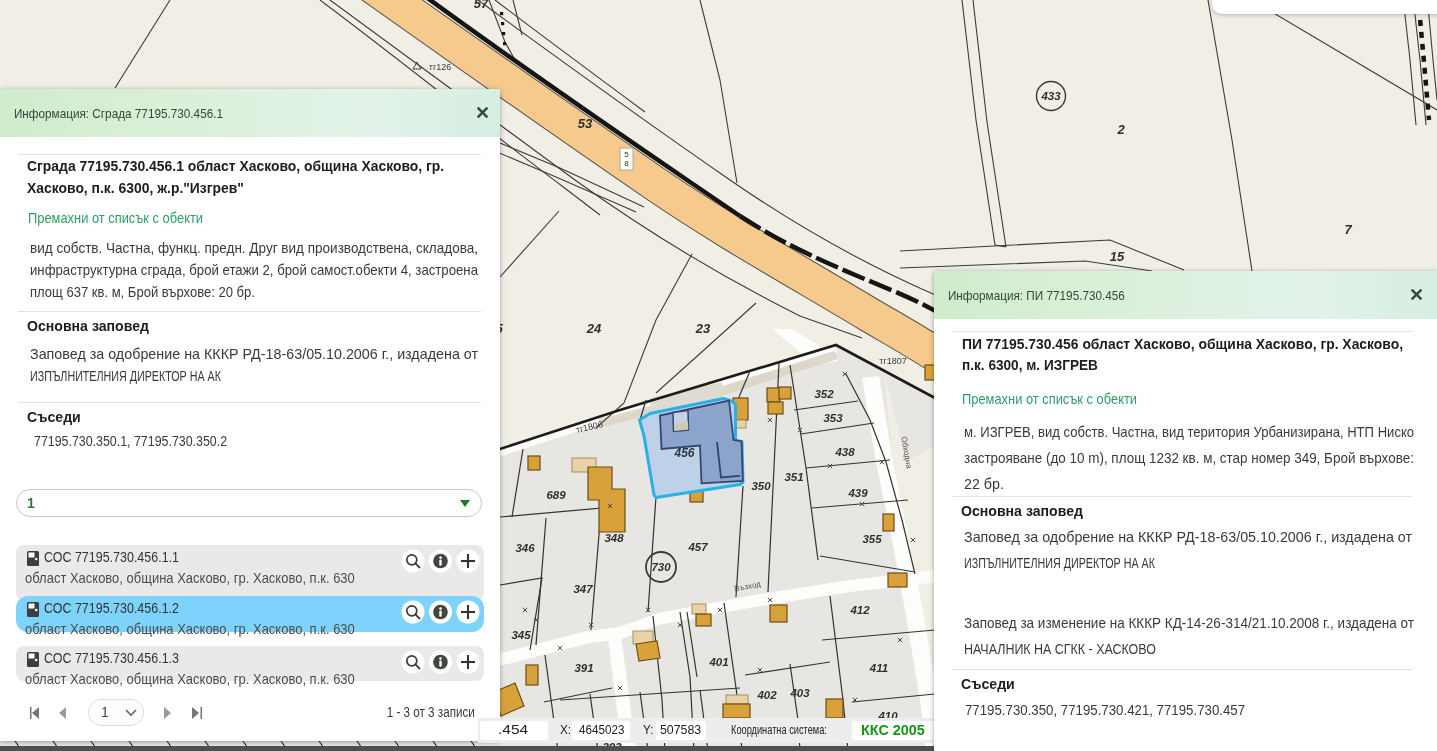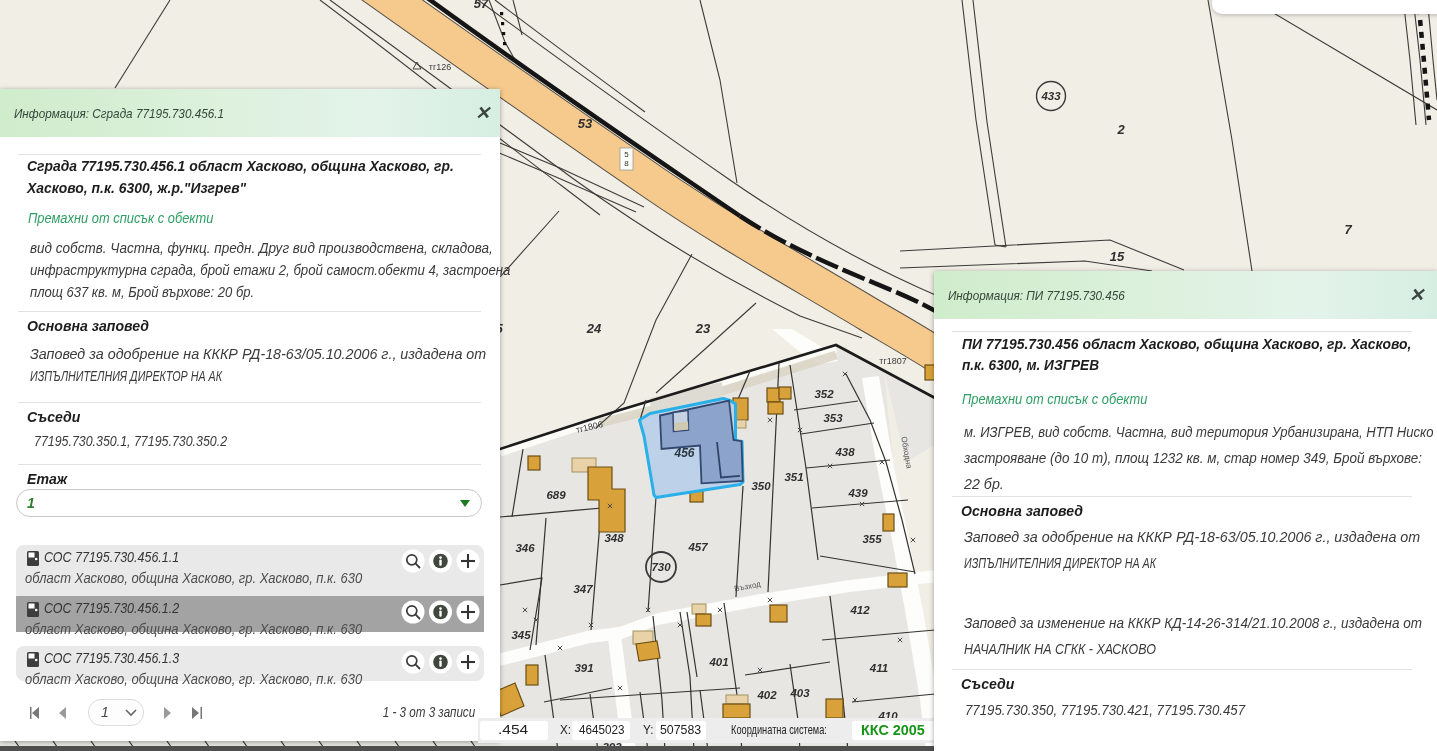--- a/index.html
+++ b/index.html
@@ -1,19 +1,19 @@
 <!DOCTYPE html>
 <html><head>
 <meta charset="utf-8">
 <style>
   html,body{margin:0;padding:0;}
   body{width:1437px;height:751px;position:relative;overflow:hidden;
        font-family:"Liberation Sans",sans-serif;background:#f1eee6;}
   #map{position:absolute;left:0;top:0;z-index:1;}
-  .panel{position:absolute;background:#fff;z-index:10;box-shadow:0 1px 5px rgba(0,0,0,.35);font-style:italic;}
+  .panel{position:absolute;background:#fff;z-index:10;box-shadow:0 1px 5px rgba(0,0,0,.35);}
   .phead{height:48px;display:flex;align-items:center;
          background:linear-gradient(90deg,#cfeccb 0%,#ddf1dd 45%,#e3f3ea 75%,#d6eee2 100%);
          font-size:13.5px;color:#35463a;}
   .phead .t{padding-left:16px;}
   .phead .x{margin-left:auto;padding-right:10px;font-size:18px;color:#3c4540;font-weight:bold;line-height:1;}
   #bbar{position:absolute;left:478px;top:718px;width:460px;height:24.5px;background:#ededed;z-index:11;color:#222;}
   #bbar .wb{position:absolute;top:2.5px;height:19.5px;background:#fff;border-radius:3px;}
   #topbox{position:absolute;left:1212px;top:-9px;width:230px;height:23px;background:#fff;
           border-radius:0 0 0 10px;box-shadow:0 1px 4px rgba(0,0,0,.25);z-index:5;}
 </style>
@@ -252,23 +252,20 @@
 <div style="position:absolute;left:30px;top:144px;font-size:14.5px;line-height:22px;white-space:nowrap;color:#3a3a3a;transform:scaleX(0.899);transform-origin:left center;">площ 637 кв. м, Брой върхове: 20 бр.</div>
 <div style="position:absolute;left:18px;top:174px;width:463px;border-top:1px solid #e2e2e2;">
         <div style="margin-top:5px;margin-left:9px;font-size:15px;font-weight:bold;color:#1d1d1d;white-space:nowrap;transform:scaleX(0.94);transform-origin:left center;">Основна заповед</div>
       </div>
 <div style="position:absolute;left:30px;top:206px;font-size:14.5px;line-height:22px;white-space:nowrap;color:#3a3a3a;transform:scaleX(0.987);transform-origin:left center;">Заповед за одобрение на КККР РД-18-63/05.10.2006 г., издадена от</div>
 <div style="position:absolute;left:30px;top:228px;font-size:14.5px;line-height:22px;white-space:nowrap;color:#3a3a3a;transform:scaleX(0.739);transform-origin:left center;">ИЗПЪЛНИТЕЛНИЯ ДИРЕКТОР НА АК</div>
 <div style="position:absolute;left:18px;top:265px;width:463px;border-top:1px solid #e2e2e2;">
         <div style="margin-top:5px;margin-left:9px;font-size:15px;font-weight:bold;color:#1d1d1d;white-space:nowrap;transform:scaleX(0.94);transform-origin:left center;">Съседи</div>
       </div>
 <div style="position:absolute;left:34px;top:296px;font-size:14.5px;white-space:nowrap;color:#3a3a3a;transform:scaleX(0.855);transform-origin:left center;">77195.730.350.1, 77195.730.350.2</div>
-<div style="position:absolute;left:18px;top:327px;width:463px;border-top:1px solid #e2e2e2;">
-        <div style="margin-top:5px;margin-left:9px;font-size:15px;font-weight:bold;color:#1d1d1d;white-space:nowrap;transform:scaleX(0.94);transform-origin:left center;">Етаж</div>
-      </div>
 <div style="position:absolute;left:16px;top:352px;width:464px;height:26px;border:1px solid #c8c8c8;border-radius:14px;background:#fff;">
         <b style="position:absolute;left:10px;top:5px;color:#2e7d2e;font-size:14px;">1</b>
         <span style="position:absolute;right:11px;top:10px;width:0;height:0;border-left:5px solid transparent;border-right:5px solid transparent;border-top:7px solid #1e7a1e;"></span>
       </div>
 <div style="position:absolute;left:18px;top:382px;width:463px;border-top:1px solid #e2e2e2;margin-top:44px;">
         <div style="margin-top:5px;margin-left:9px;font-size:15px;font-weight:bold;color:#1d1d1d;white-space:nowrap;transform:scaleX(0.94);transform-origin:left center;">СОС</div>
       </div>
 <div style="position:absolute;left:16px;top:408px;width:468px;height:56px;background:#e9e9e9;border-radius:8px;">
         <svg width="12" height="15" style="position:absolute;left:11px;top:6px;">
           <rect x="0" y="0" width="12" height="15" rx="1.5" fill="#3d3d3d"></rect>
@@ -283,21 +280,21 @@
           <line x1="16.4" y1="16.4" x2="21" y2="21" stroke="#3a3a3a" stroke-width="1.8"></line>
           <circle cx="41.5" cy="14" r="11.5" fill="#fff"></circle>
           <circle cx="41.5" cy="14" r="7.3" fill="#41463e"></circle>
           <circle cx="41.5" cy="10.6" r="1.3" fill="#fff"></circle>
           <rect x="40.3" y="12.6" width="2.4" height="6.2" rx="1" fill="#fff"></rect>
           <circle cx="69" cy="14" r="11.5" fill="#fff"></circle>
           <line x1="62" y1="14" x2="76" y2="14" stroke="#333" stroke-width="2.1"></line>
           <line x1="69" y1="7" x2="69" y2="21" stroke="#333" stroke-width="2.1"></line>
         </svg>
       </div>
-<div style="position:absolute;left:16px;top:459px;width:468px;height:36px;background:#a3a3a3;border-radius:0;">
+<div style="position:absolute;left:16px;top:459px;width:468px;height:36px;background:#7dd3fc;border-radius:12px;">
         <svg width="12" height="15" style="position:absolute;left:11px;top:6px;">
           <rect x="0" y="0" width="12" height="15" rx="1.5" fill="#3d3d3d"></rect>
           <rect x="1.5" y="1.5" width="6" height="5" fill="#fff"></rect>
           <circle cx="9.2" cy="8" r="1.3" fill="#fff"></circle>
         </svg>
         <div style="position:absolute;left:28px;top:4px;font-size:14.6px;white-space:nowrap;color:#333;transform:scaleX(0.855);transform-origin:left center;">СОС 77195.730.456.1.2</div>
         <div style="position:absolute;left:9px;top:25px;font-size:14.6px;white-space:nowrap;color:#4c4c4c;transform:scaleX(0.89);transform-origin:left center;">област Хасково, община Хасково, гр. Хасково, п.к. 630</div>
         <svg width="95" height="28" style="position:absolute;right:-10px;top:2px;">
           <circle cx="14" cy="14" r="11.5" fill="#fff"></circle>
           <circle cx="12.8" cy="12.8" r="5" fill="none" stroke="#3a3a3a" stroke-width="1.7"></circle>

